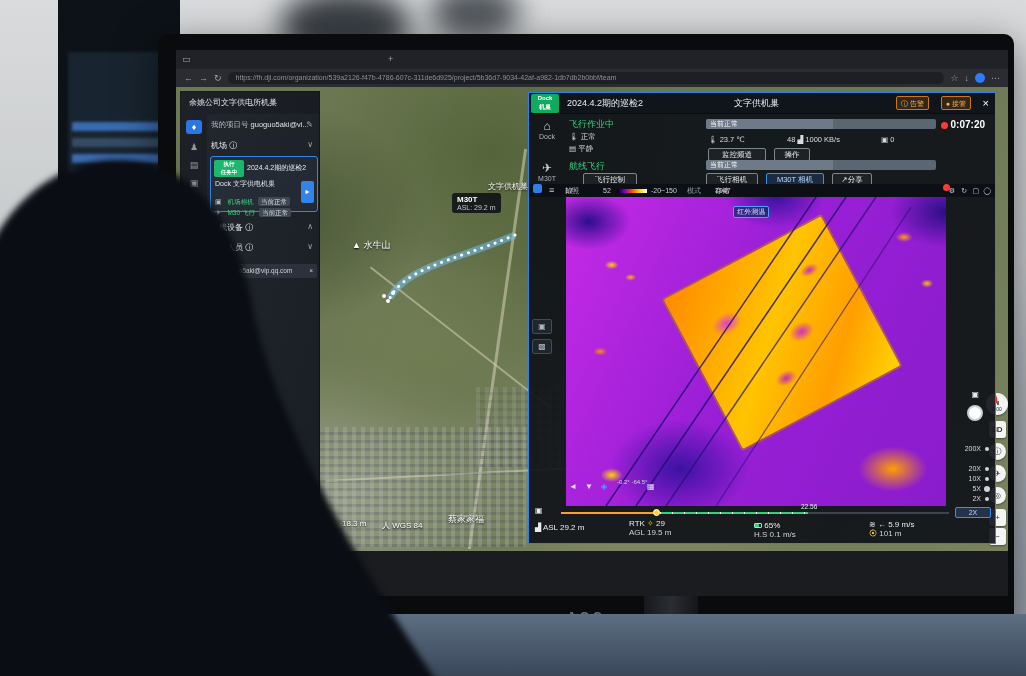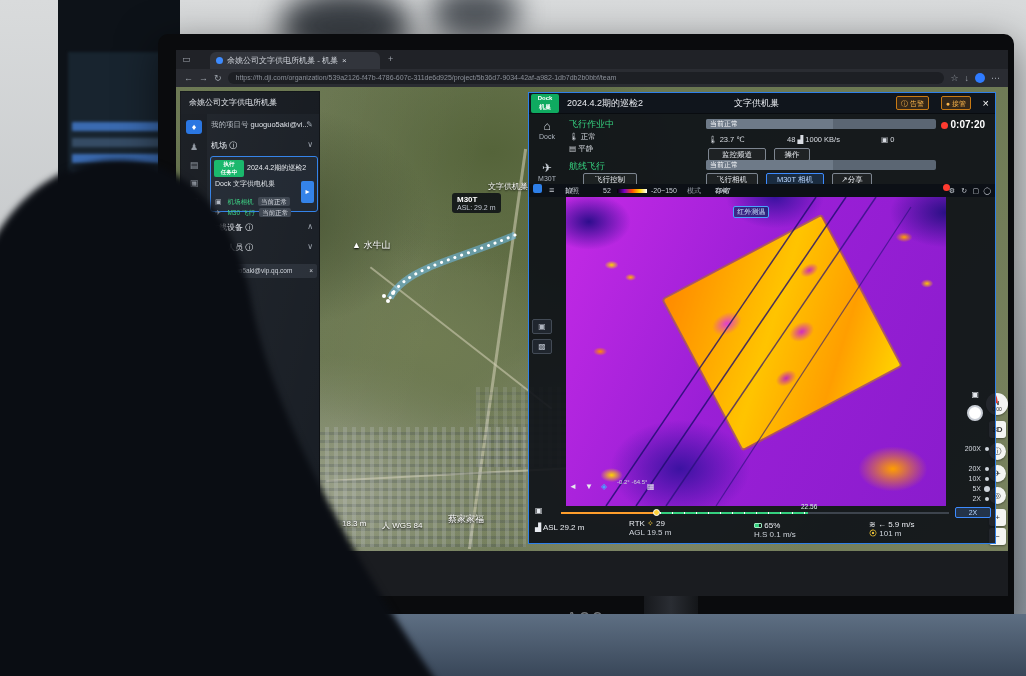--- a/index.html
+++ b/index.html
@@ -149,25 +149,20 @@
       <div class="ls-row blue" style="top:420px;"></div>
         <div class="ls-row" style="top:436px;"></div>
     </div>
   </div>
 
   <div class="monitor">
     <div class="screen" style="left:18px;top:16px;">
 
       <div class="tabbar">
         <span class="nav-ic" style="position:absolute;left:6px;top:5px;">▭</span>
-        <div class="tab">
-          <span class="fav"></span>
-          <span>余姚公司文字供电所机巢 - 机巢</span>
-          <span>×</span>
-        </div>
         <span class="nav-ic" style="position:absolute;left:212px;top:5px;">+</span>
       </div>
       <div class="urlbar">
         <span class="nav-ic">←</span>
         <span class="nav-ic">→</span>
         <span class="nav-ic">↻</span>
         <div class="urlpill">https://fh.dji.com/organization/539a2126-f47b-4786-607c-311de6d925/project/5b36d7-9034-42af-a982-1db7db2b0bbf/team</div>
         <span class="nav-ic">☆</span>
         <span class="nav-ic">↓</span>
         <span class="profile-dot"></span>

